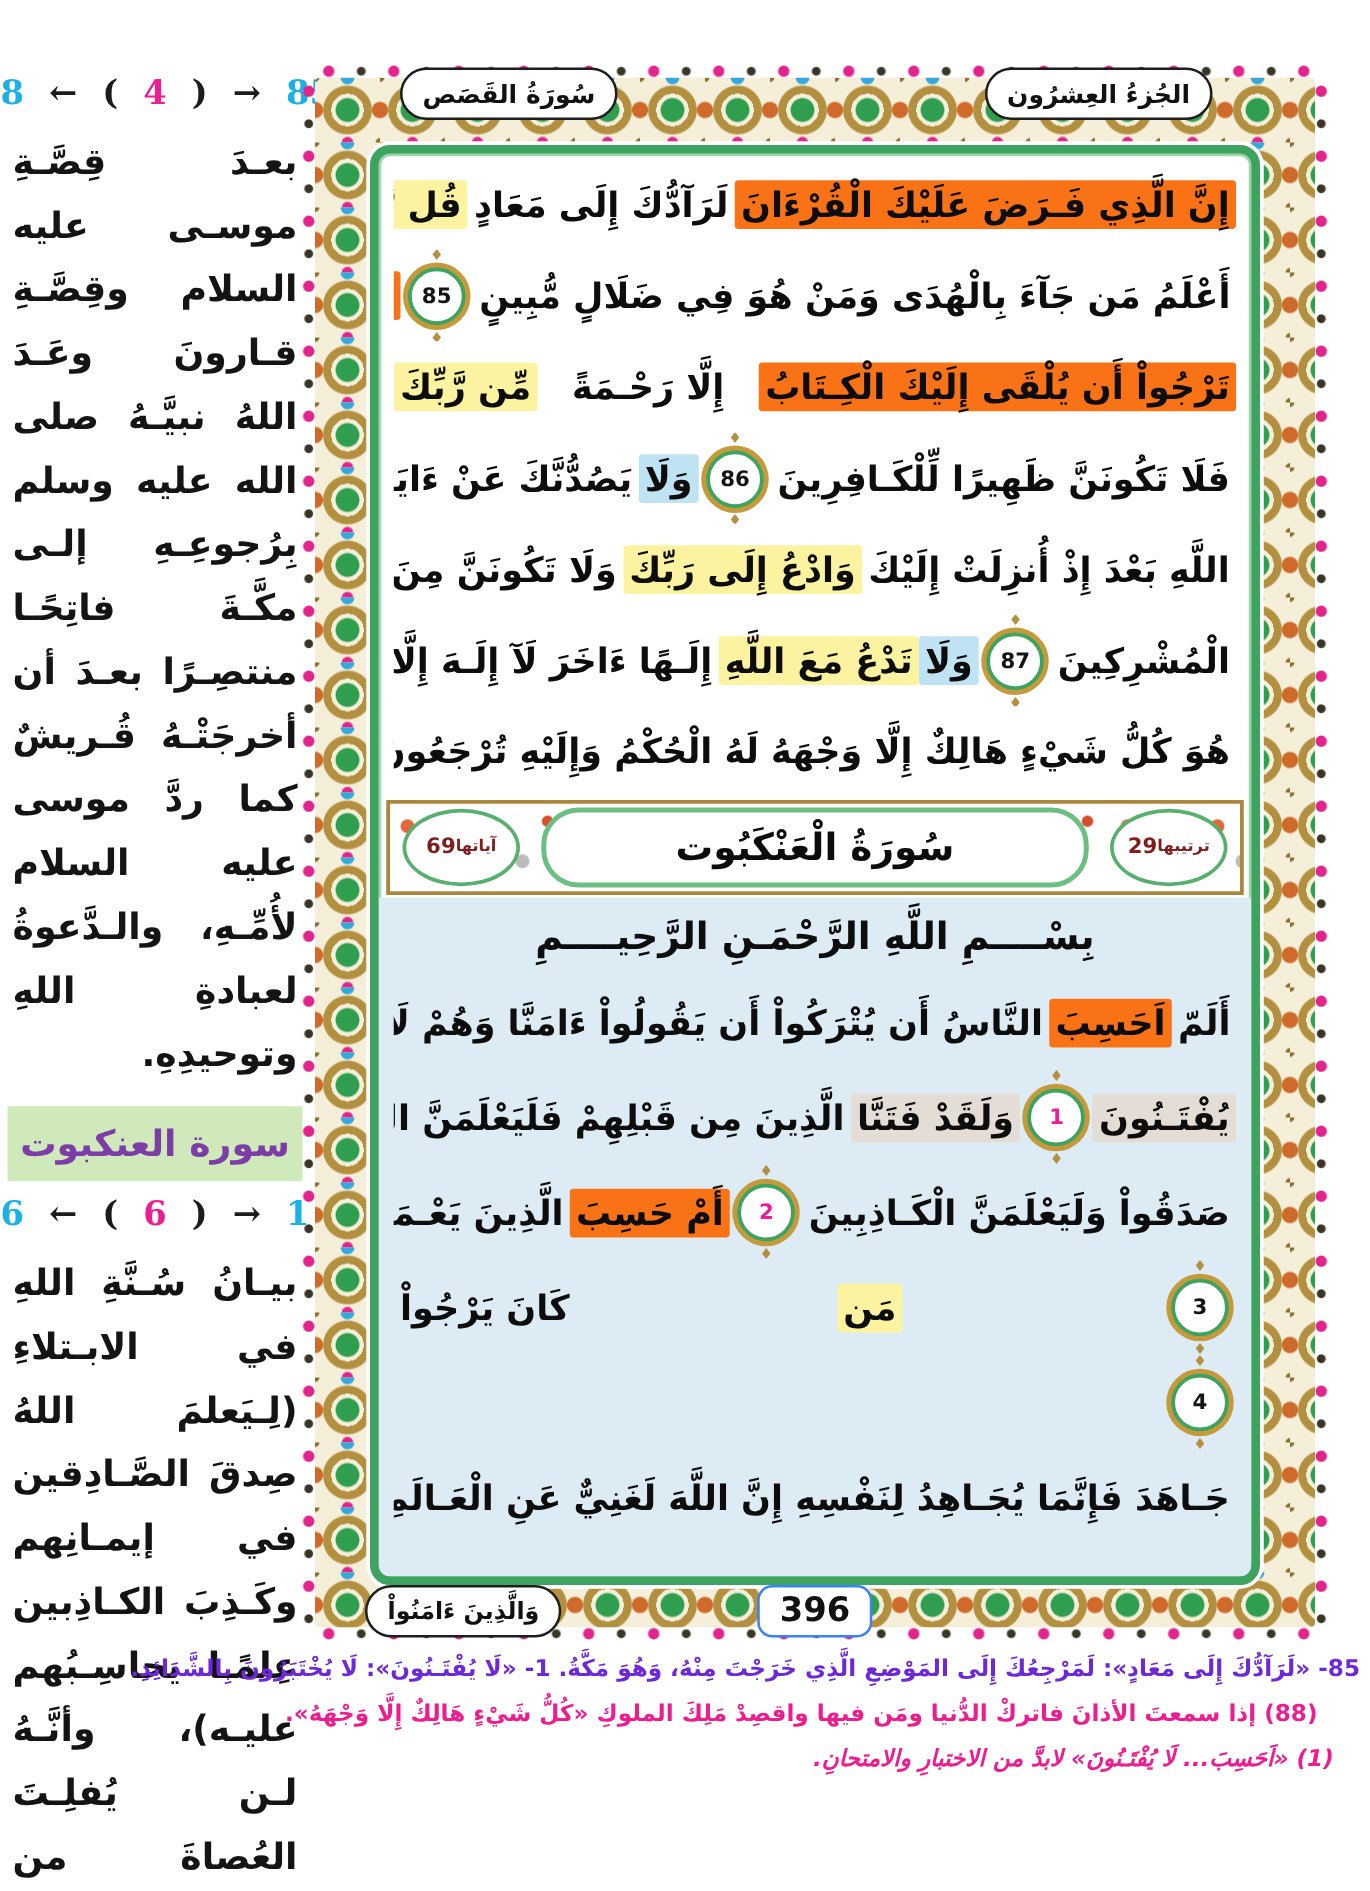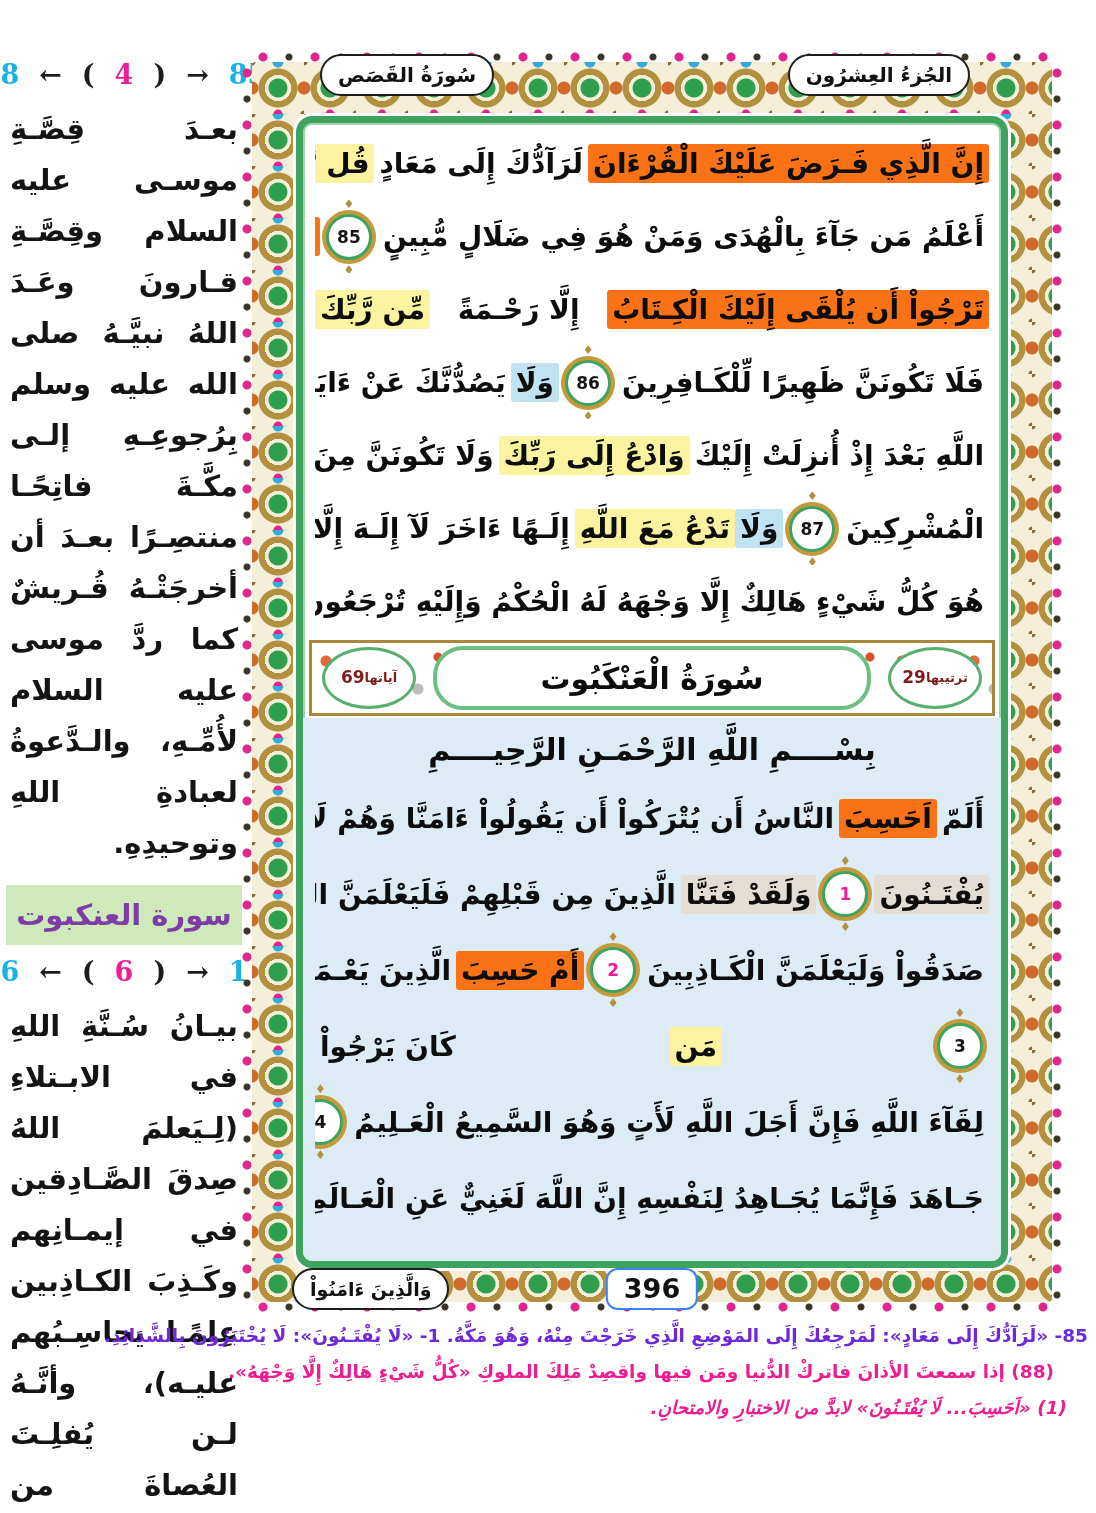--- a/index.html
+++ b/index.html
@@ -209,21 +209,20 @@
             <span class="vnum vm">2</span>
             <span class="seg hl-pink">أَمْ حَسِبَ</span>
             <span class="seg">الَّذِينَ يَعْـمَلُونَ</span>
           </div>
           <div class="qline">
             <span class="vnum">3</span>
             <span class="seg hl-yellow">مَن</span>
             <span class="seg">كَانَ يَرْجُواْ</span>
           </div>
           <div class="qline">
-            <span class="seg">لِقَآءَ اللَّهِ فَإِنَّ أَجَلَ اللَّهِ لَأَتٍ وَهُوَ السَّمِيعُ الْعَـلِيمُ</span>
             <span class="vnum">4</span>
           </div>
           <div class="qline">
             <span class="seg">جَـاهَدَ فَإِنَّمَا يُجَـاهِدُ لِنَفْسِهِ إِنَّ اللَّهَ لَغَنِيٌّ عَنِ الْعَـالَمِينَ</span>
           </div>
         </div>
     </section>
   </div>
 
   <div class="tab cw">وَالَّذِينَ ءَامَنُواْ</div>

